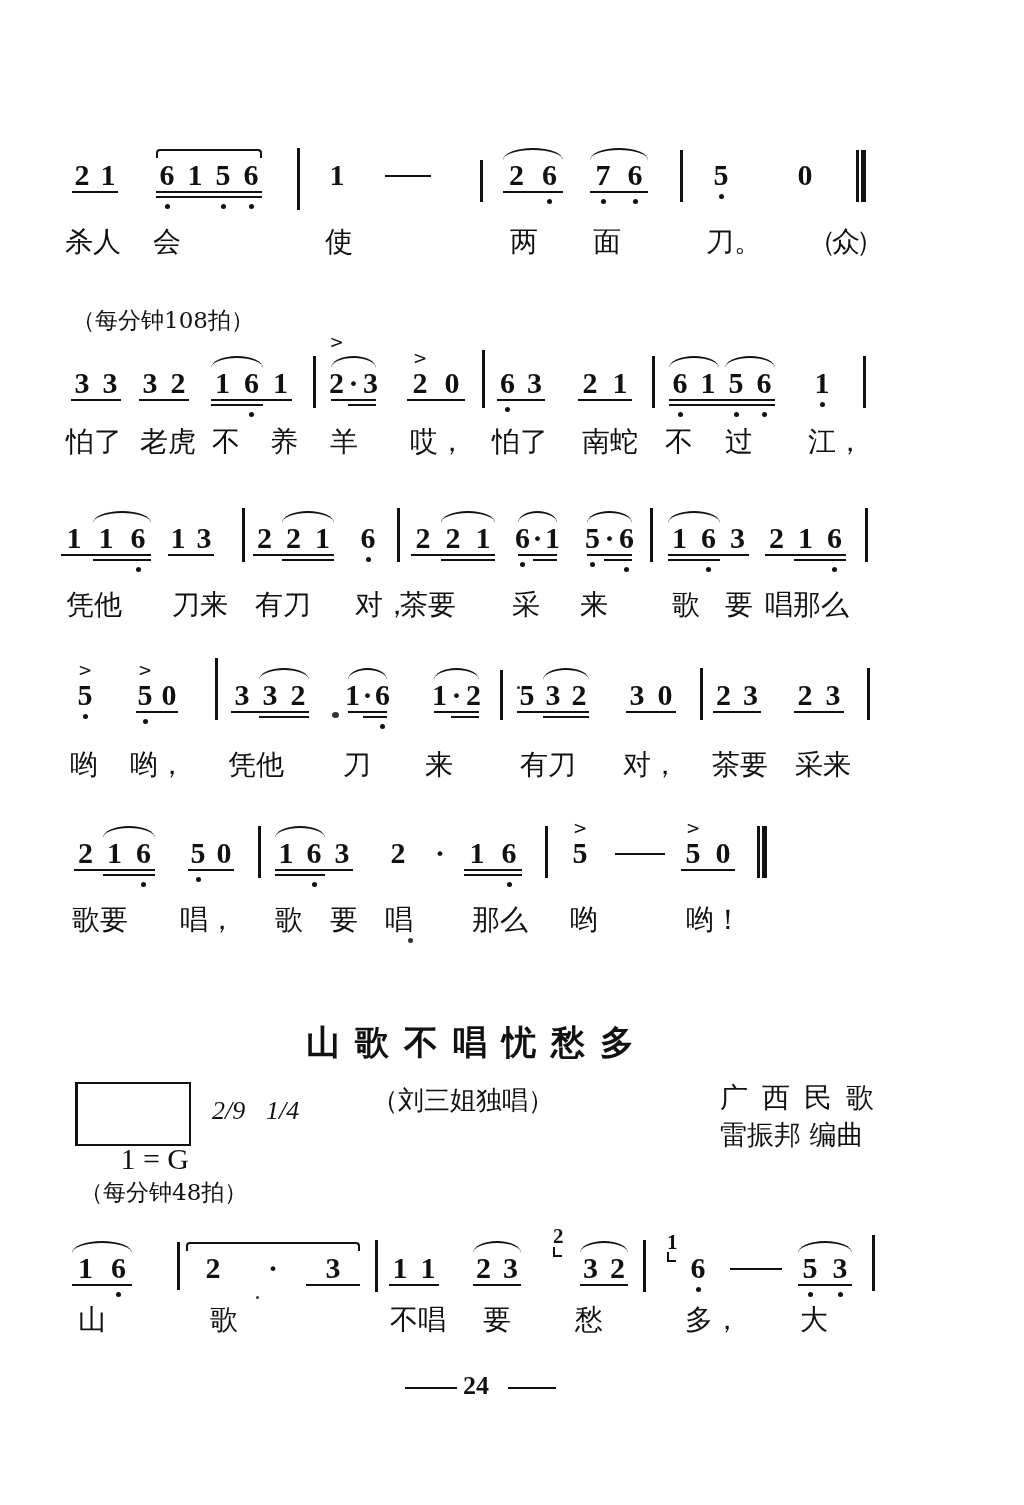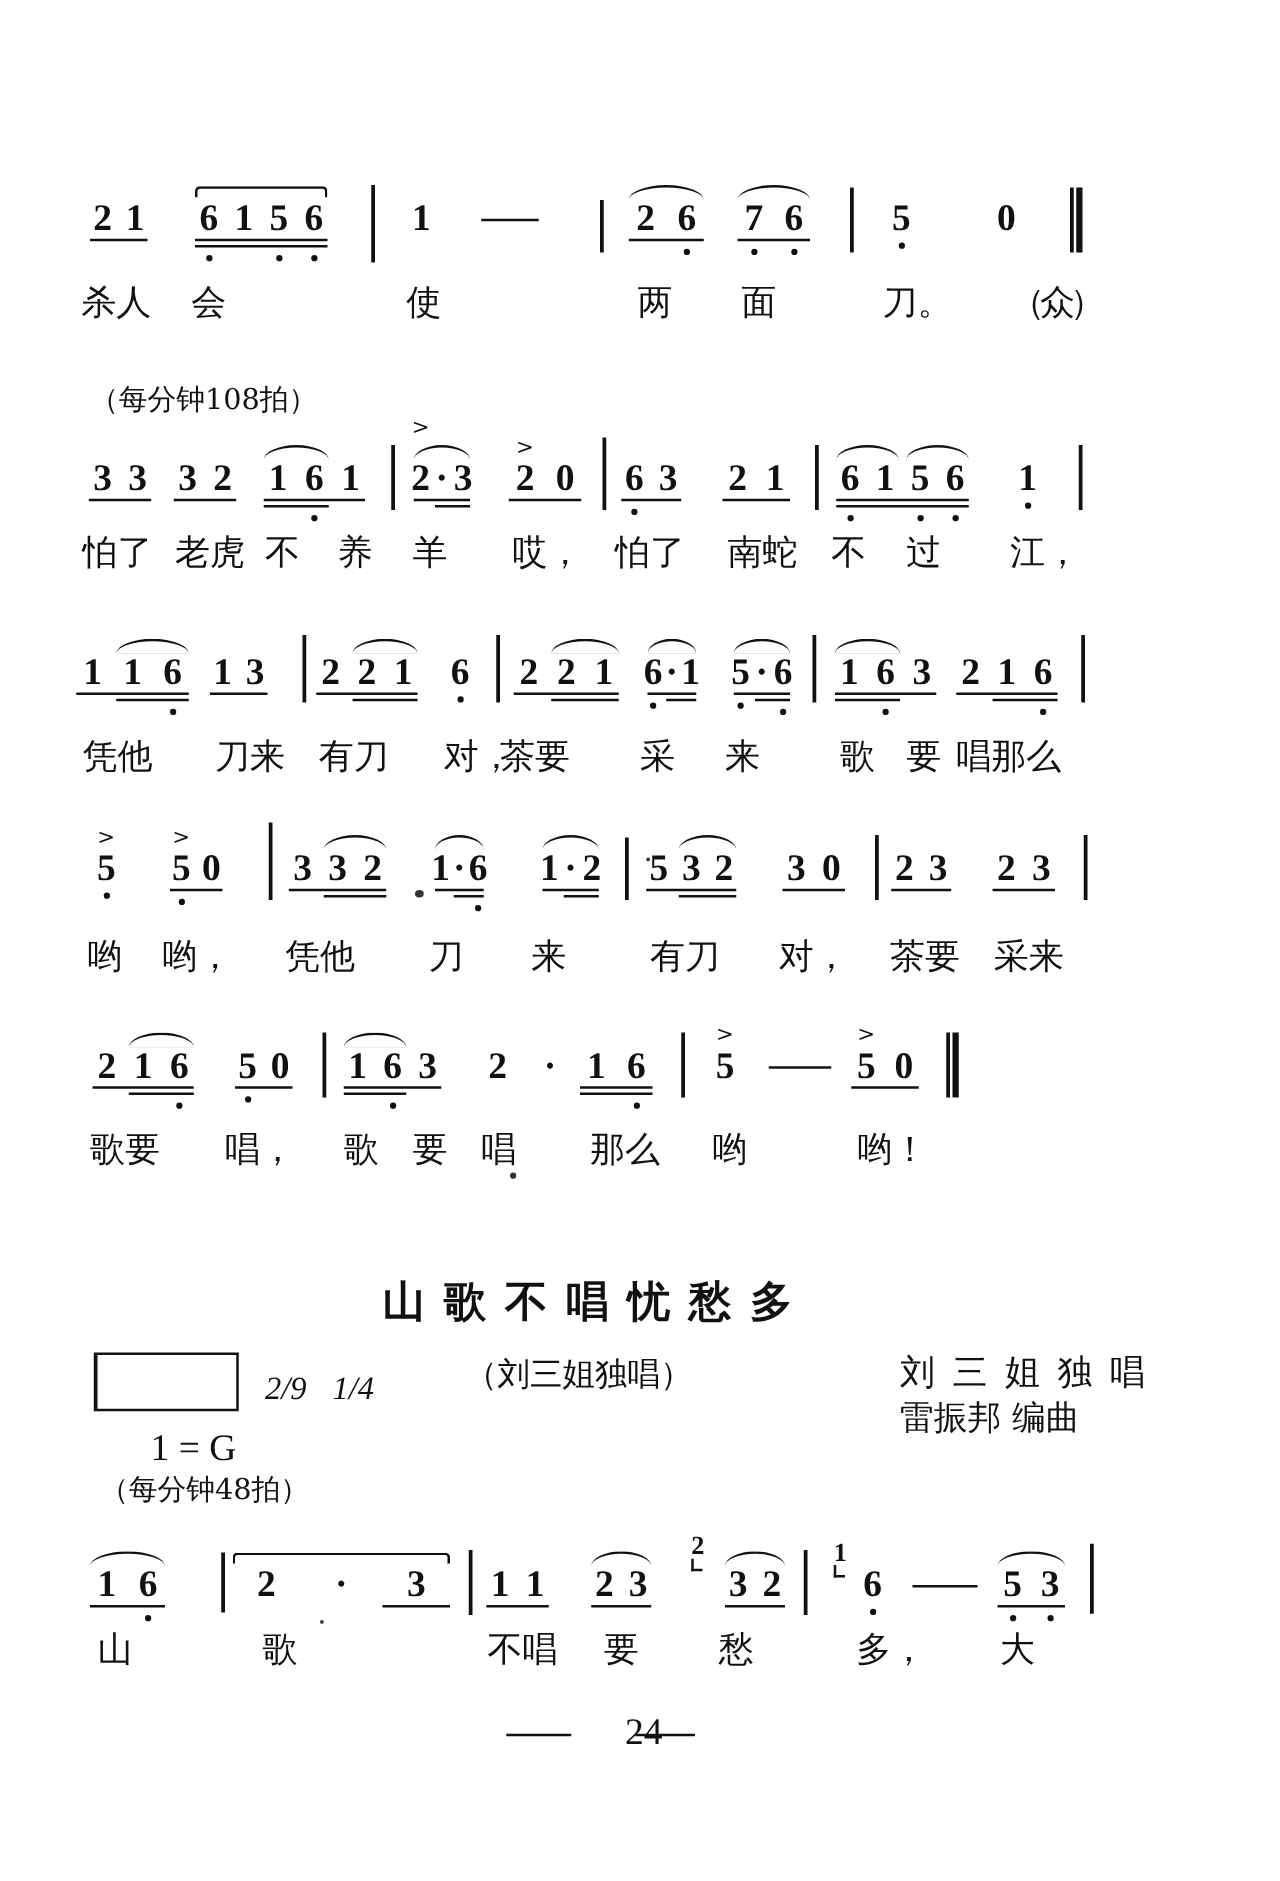--- a/index.html
+++ b/index.html
@@ -16,29 +16,29 @@
           border-radius: 50% 50% 0 0 / 100% 100% 0 0; box-sizing: border-box; }
   .bracket { position: absolute; top: -8px; height: 9px; border: 2px solid #111; border-bottom: none;
              border-radius: 4px 4px 0 0; box-sizing: border-box; }
   .bar { position: absolute; width: 2.5px; background: #111; }
   .bar.thick { width: 5px; }
   .ly { position: absolute; font-family: "DejaVu Serif", serif; font-size: 28px; line-height: 30px;
         white-space: pre; color: #111; }
   .tempo { position: absolute; font-family: "DejaVu Serif", serif; font-size: 23px; line-height: 26px; white-space: pre; }
   .title { position: absolute; left: 306px; top: 1022px; font-family: "DejaVu Sans", sans-serif; font-weight: bold;
            font-size: 34px; line-height: 40px; letter-spacing: 15px; white-space: pre; }
-  .keybox { position: absolute; left: 75px; top: 1082px; width: 116px; height: 47px; border: 2px solid #111;
+  .keybox { position: absolute; left: 75px; top: 1082px; width: 116px; height: 64px; border: 2px solid #111;
             border-left-width: 3px; box-sizing: border-box; font-family: "Liberation Serif", serif; font-size: 30px;
             line-height: 50px; text-align: right; white-space: pre; }
   .tsig { position: absolute; font-family: "Liberation Serif", serif; font-size: 26px; line-height: 30px; font-style: italic; }
   .meta { position: absolute; font-family: "DejaVu Serif", serif; font-size: 28px; line-height: 30px; white-space: pre; }
   .grace { position: absolute; font-family: "Liberation Serif", serif; font-weight: bold; font-size: 21px; line-height: 20px; }
   .hook { position: absolute; width: 7px; height: 8px; border-left: 2px solid #111; border-bottom: 2px solid #111; }
-  .pnum { position: absolute; left: 463px; top: 1370px; font-family: "Liberation Serif", serif; font-weight: normal;
-          font-size: 30px; line-height: 32px; margin-left: 37px; }
+  .pnum { position: absolute; left: 463px; top: 1370px; font-family: "Liberation Serif", serif; font-weight: bold;
+          font-size: 26px; line-height: 32px; }
   .pdash { position: absolute; top: 1387px; height: 2px; background: #111; }
   .wm { position: absolute; left: 818px; top: 1476px; font-family: "DejaVu Sans Mono", monospace; font-size: 25px;
         line-height: 28px; white-space: pre; }
   .speck { position: absolute; width: 3px; height: 3px; background: #333; border-radius: 50%; }
 </style>
 </head>
 <body>
 
 <div>
 
@@ -419,21 +419,21 @@
 </div>
 
 <div>
   <span class="title">山歌不唱忧愁多</span>
   <div class="keybox">
     <span>1 = G</span>
   </div>
   <span class="tsig" style="left:212px;top:1096px">2/9</span>
   <span class="tsig" style="left:266px;top:1096px">1/4</span>
   <span class="meta" style="left:372px;top:1085px;font-size:26px">（刘三姐独唱）</span>
-  <span class="meta" style="left:720px;top:1083px;letter-spacing:14px">刘三姐独唱</span>
+  <span class="meta" style="left:720px;top:1083px;letter-spacing:14px">广西民歌</span>
   <span class="meta" style="left:720px;top:1120px;font-size:27px">雷振邦 编曲</span>
   <span class="tempo" style="left:80px;top:1179px">（每分钟48拍）</span>
 </div>
 
 <div>
   <div class="g" style="left: 69px; top: 1250px; --w: 33px; width: 66px;">
       <span class="n" style="left: 0px; width: 33px;">1</span>
       <span class="n" style="left: 33px; width: 33px;">6</span>
       <span class="ul" style="left: 3px; width: 60px; top: 34px;"></span>
       <span class="dot" style="left: 47px; top: 42px;"></span>

